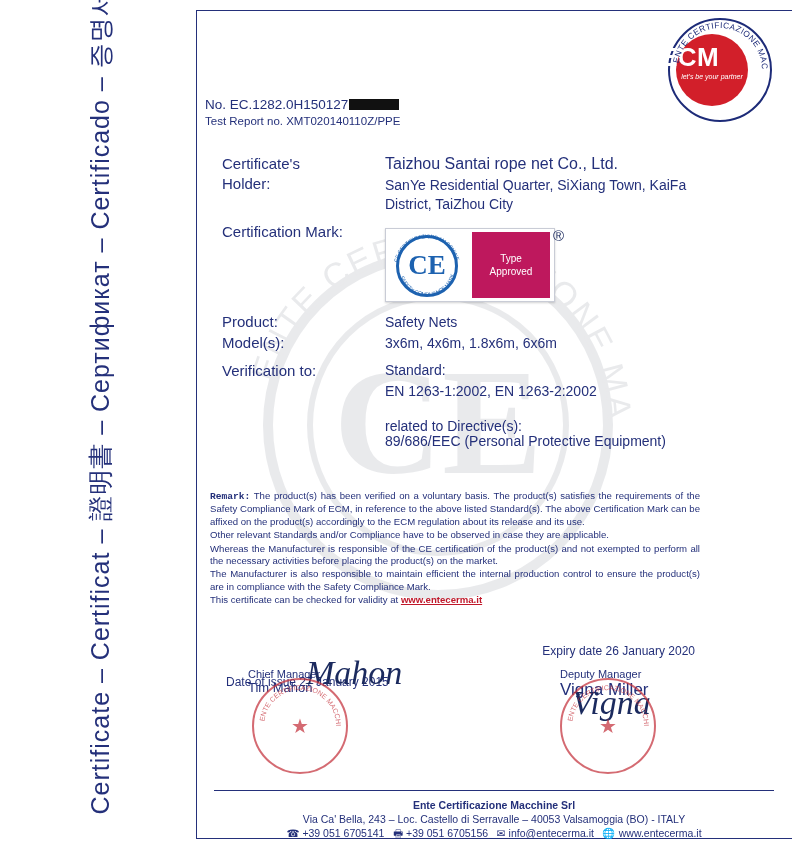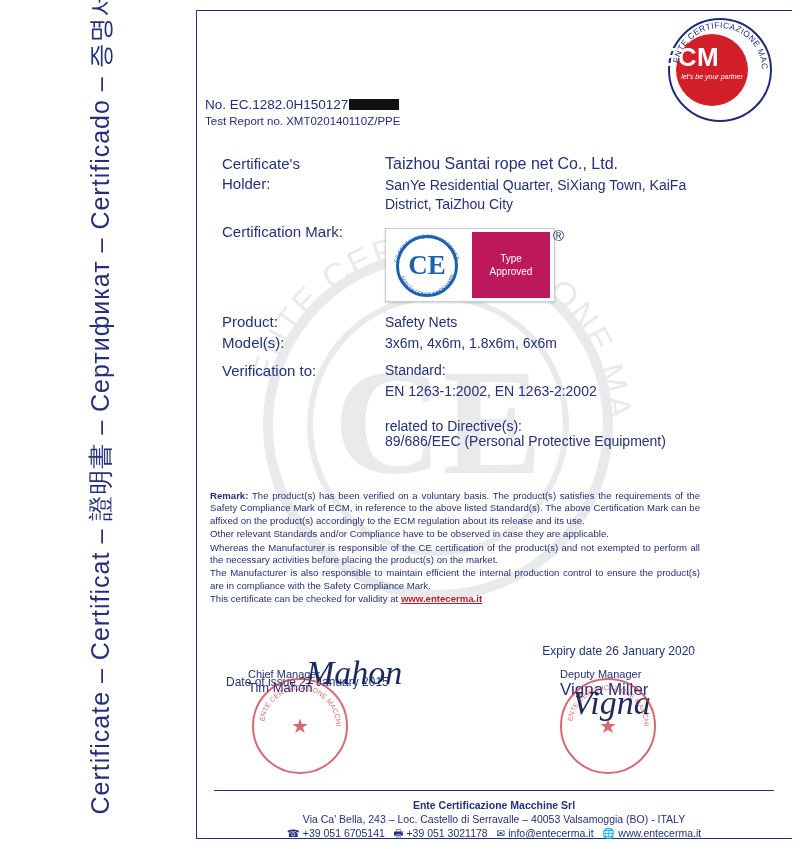--- a/index.html
+++ b/index.html
@@ -315,21 +315,21 @@
   .remark {
     position: absolute;
     left: 210px;
     top: 490px;
     width: 490px;
     font-size: 9.6px;
     line-height: 12.4px;
     color: #24307a;
     text-align: justify;
   }
-  .remark b { color: #24307a; }
+  .remark b { color: #24307a; font-family: Liberation Mono, monospace; }
   .remark .link {
     color: #c0182a;
     font-weight: bold;
     text-decoration: underline;
   }
   .remark p { margin: 0 0 1px 0; }
 
   
   .issue-date {
     position: absolute;
@@ -549,21 +549,21 @@
 
   <div class="footer-rule"></div>
   <div class="footer">
     <div class="f1">Ente Certificazione Macchine Srl</div>
     <div class="f2">Via Ca' Bella, 243 – Loc. Castello di Serravalle – 40053 Valsamoggia (BO) - ITALY</div>
     <div class="f3">
       <span class="sym">☎</span>
       <span>+39 051 6705141</span>
       &nbsp;
       <span class="sym">🖶</span>
-      <span>+39 051 3021178</span>
+      <span>+39 051 6705156</span>
       &nbsp;
       <span class="sym">✉</span>
       <span>info@entecerma.it</span>
       &nbsp;
       <span class="sym">🌐</span>
       <span>www.entecerma.it</span>
     </div>
   </div>
 
 </div>

